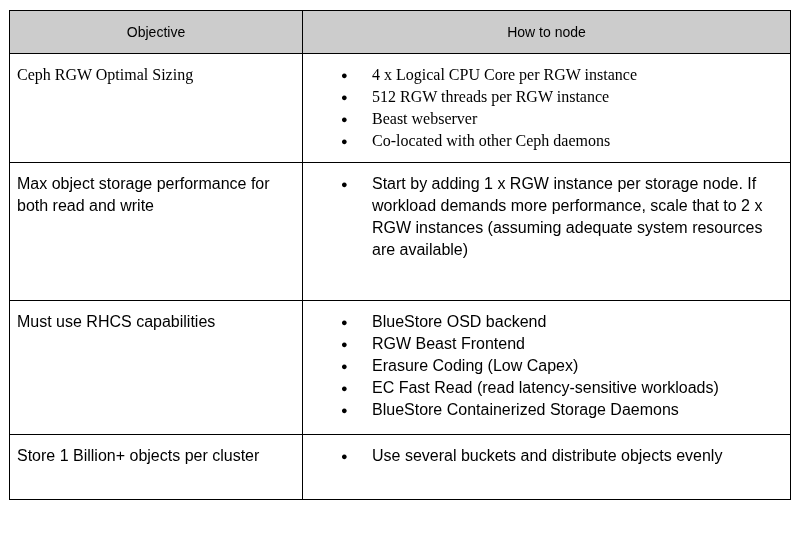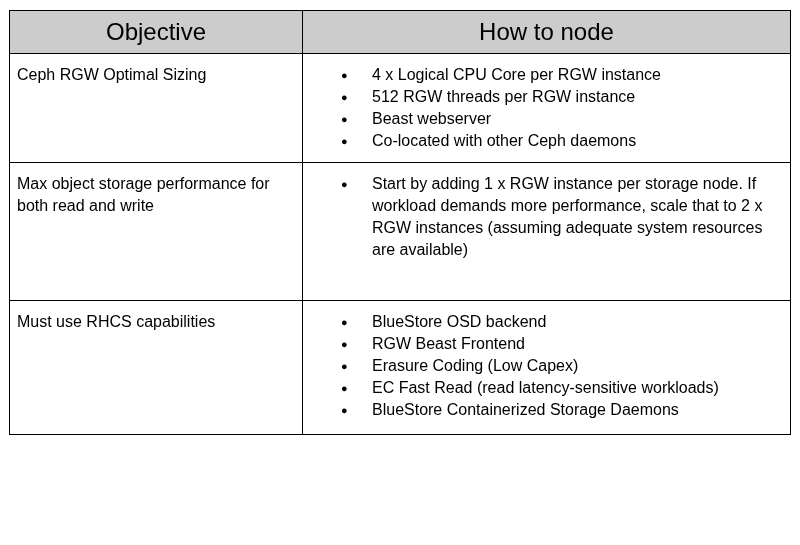--- a/index.html
+++ b/index.html
@@ -29,27 +29,27 @@
     table-layout: fixed;
   }
   col.c-obj { width: 293px; }
   col.c-how { width: 488px; }
   th, td {
     border: 1px solid #000000;
     box-sizing: border-box;
   }
   th {
     background: #cccccc;
-    font-size: 24px;
+    font-size: 14px;
     font-weight: 400;
     text-align: center;
     vertical-align: middle;
   }
   tr.hdr { height: 43px; }
-  tr.r1 { height: 109px; }
+  tr.r1 { height: 109px; font-family: Liberation Serif, serif; }
   tr.r2 { height: 138px; }
   tr.r3 { height: 134px; }
   tr.r4 { height: 60px; }
   tr.r5 { height: 65px; }
   td {
     vertical-align: top;
     font-size: 16px;
     line-height: 22px;
     padding: 10px 7px 6px 7px;
   }
@@ -111,15 +111,23 @@
         <td class="how">
           <ul class="bullets">
             <li><span class="dot">●</span><span>BlueStore OSD backend</span></li>
             <li><span class="dot">●</span><span>RGW Beast Frontend</span></li>
             <li><span class="dot">●</span><span>Erasure Coding (Low Capex)</span></li>
             <li><span class="dot">●</span><span>EC Fast Read (read latency-sensitive workloads)</span></li>
             <li><span class="dot">●</span><span>BlueStore Containerized Storage Daemons</span></li>
           </ul>
         </td>
       </tr>
+      <tr class="r5">
+        <td class="obj">Store 1 Billion+ objects per cluster</td>
+        <td class="how">
+          <ul class="bullets">
+            <li><span class="dot">●</span><span>Use several buckets and distribute objects evenly</span></li>
+          </ul>
+        </td>
+      </tr>
     </tbody>
   </table>
 </div>
 
 </body></html>

